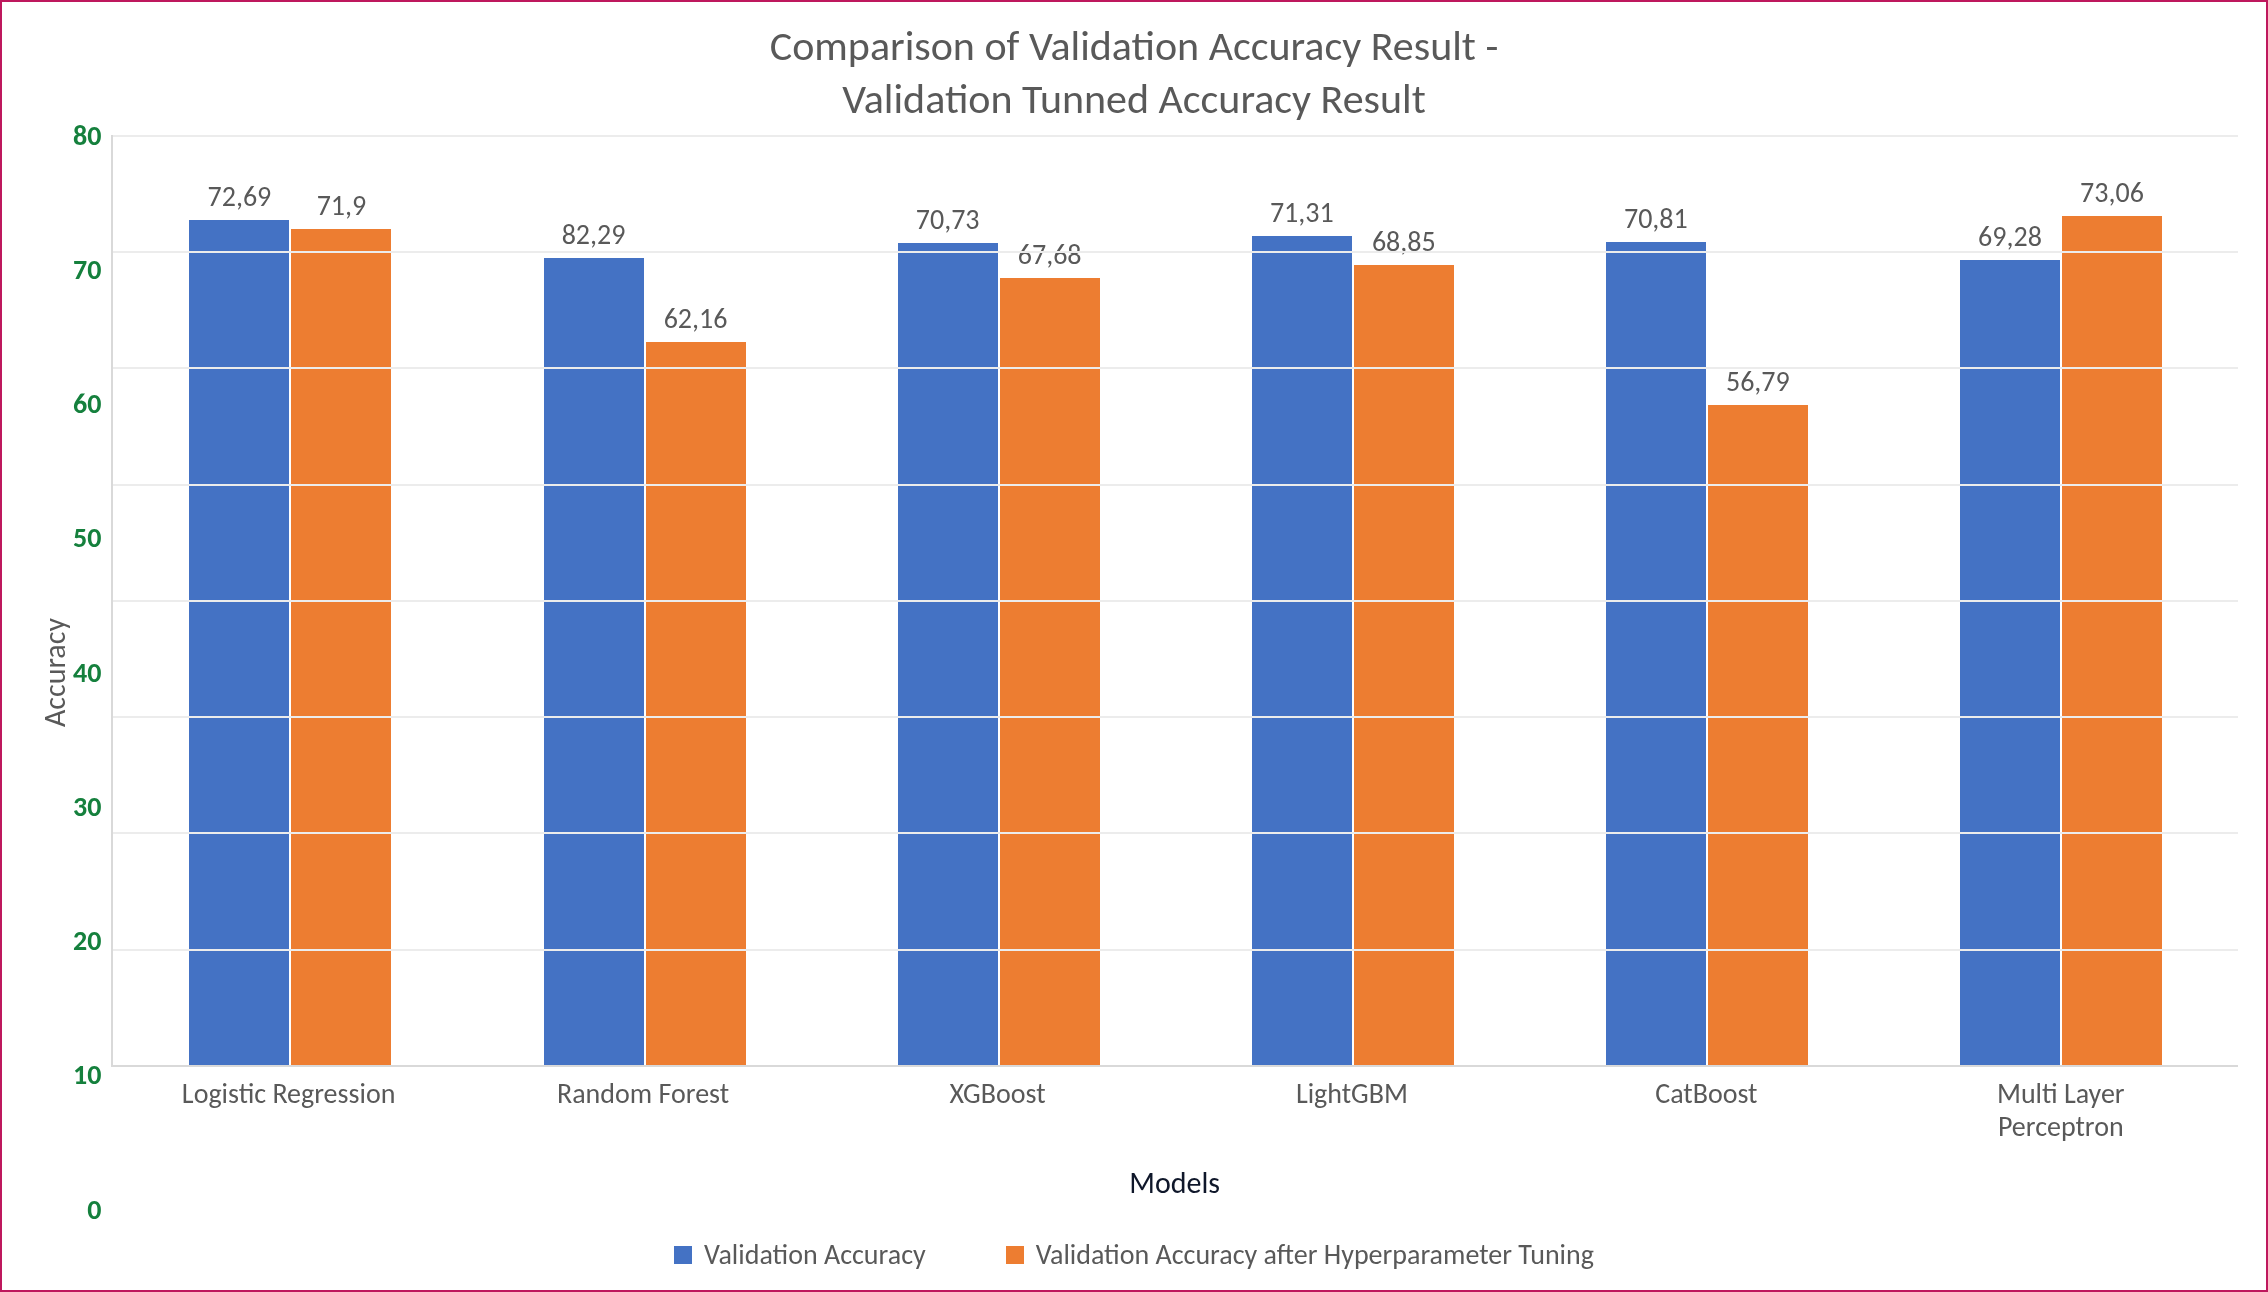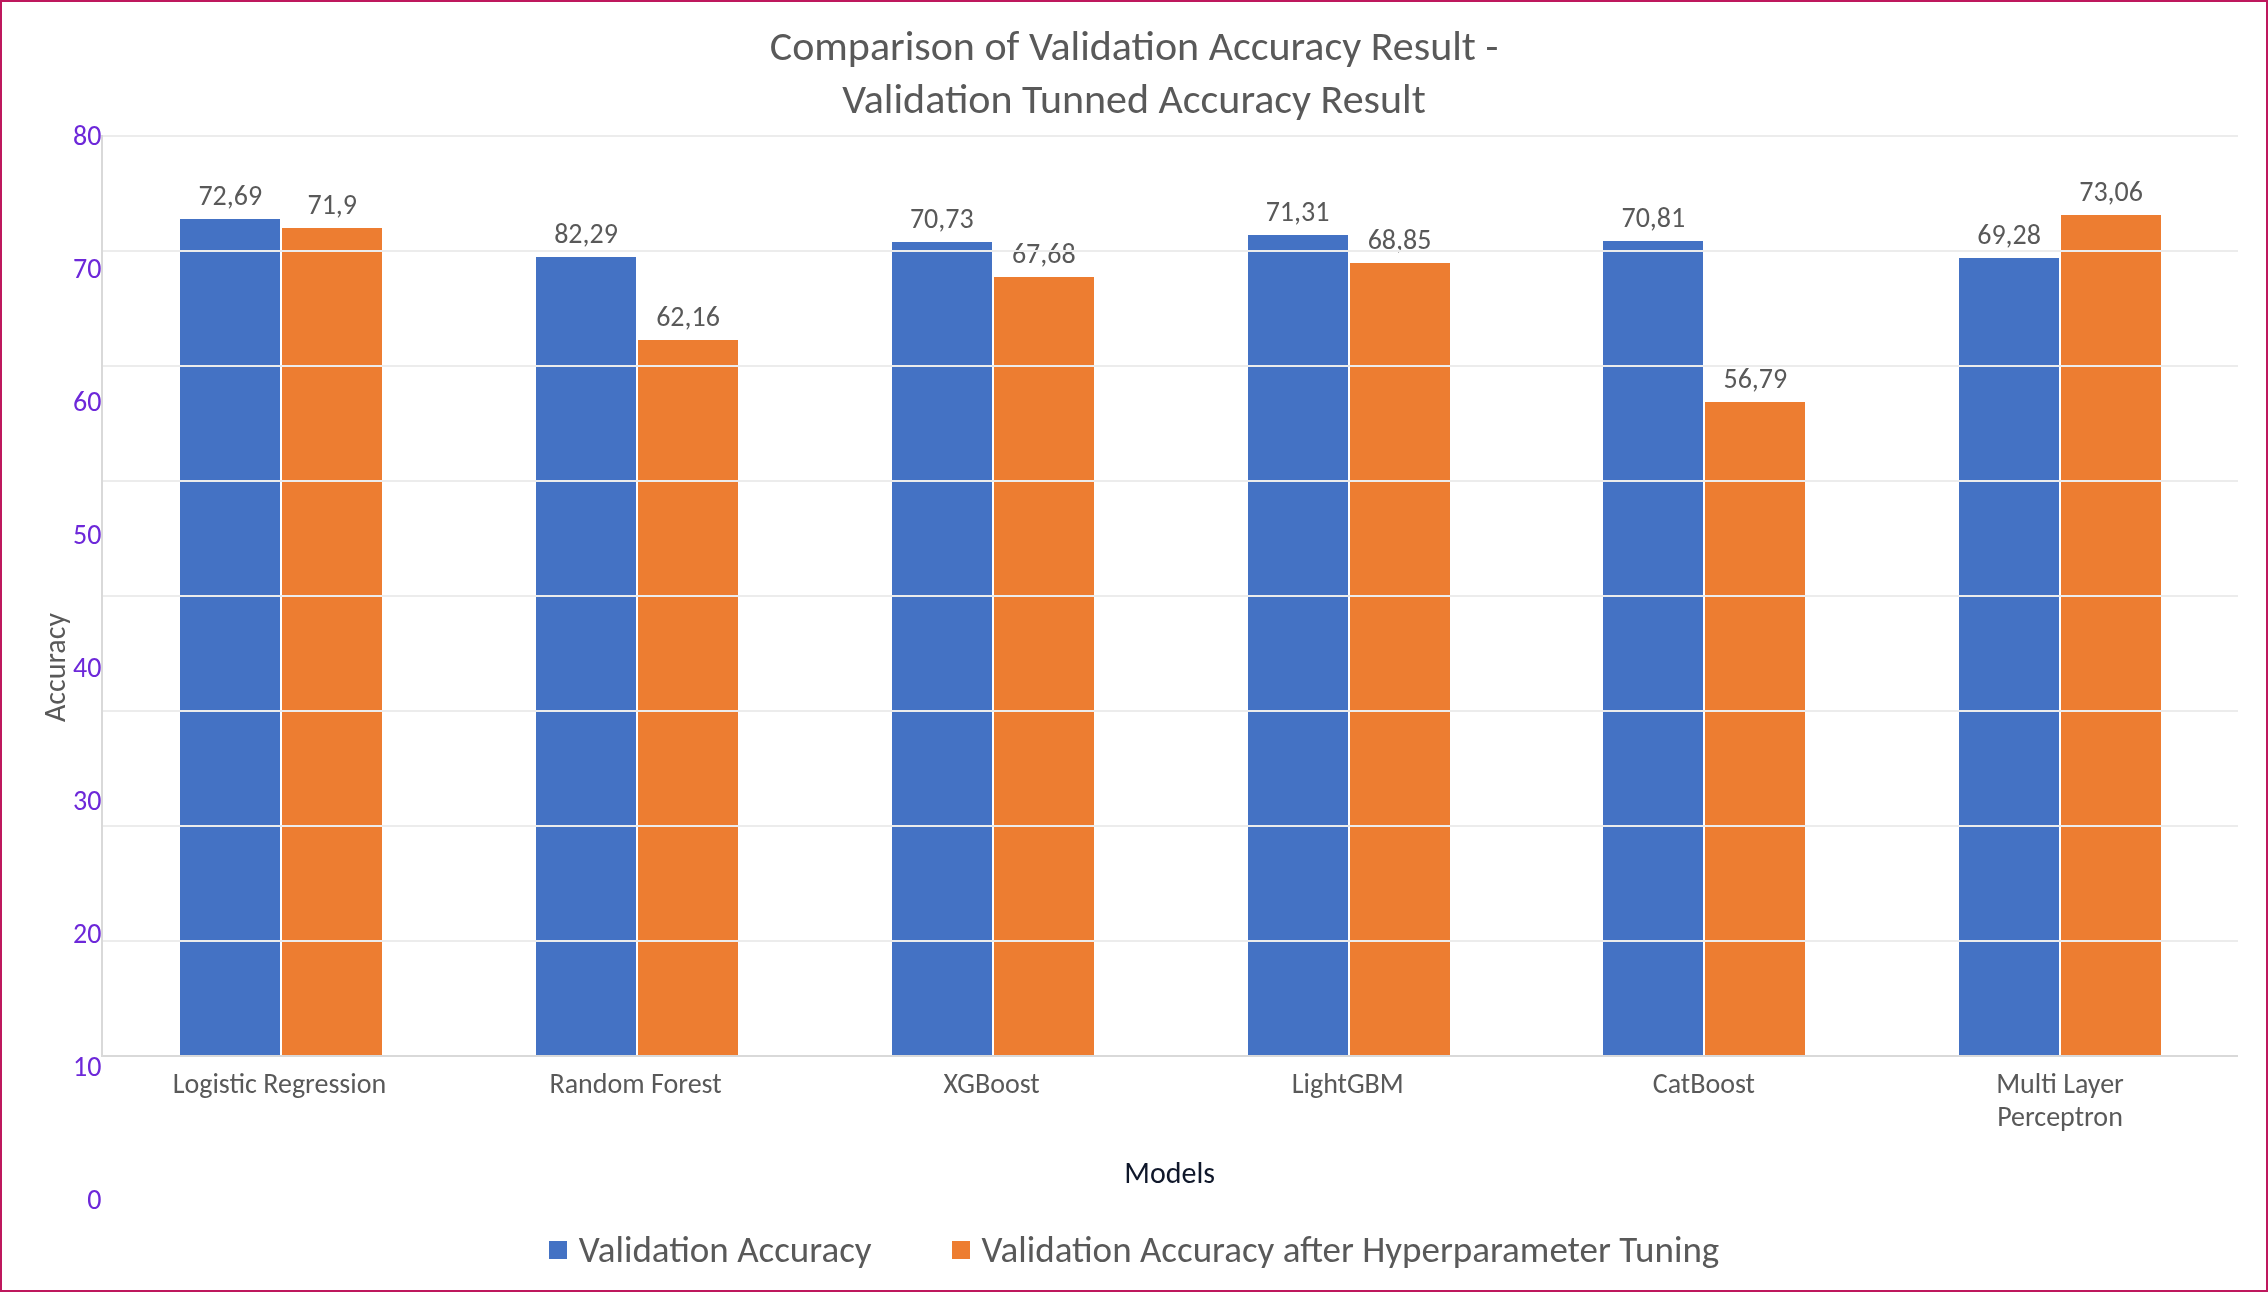--- a/index.html
+++ b/index.html
@@ -41,23 +41,25 @@
     color: #595959;
     padding: 0 6px 0 0;
     align-self: center;
   }
   .ytick-col {
     display: flex;
     flex-direction: column;
     justify-content: space-between;
     align-items: flex-end;
     font-size: 28px;
-    color: #6d28d9;
+    color: #15803d;
+    padding-right: 10px;
     height: 100%;
     box-sizing: border-box;
+    font-weight: bold;
   }
   .ytick-col .ytick {
     height: 0;
     display: flex;
     align-items: center;
     transform: translateY(0);
   }
   .plot-area-wrap {
     flex: 1 1 auto;
     display: flex;
@@ -136,21 +138,21 @@
   .xaxis-label {
     text-align: center;
     font-size: 30px;
     color: #0f172a;
     padding: 20px 0 8px 0;
   }
   .legend {
     display: flex;
     justify-content: center;
     gap: 80px;
-    font-size: 37px;
+    font-size: 28px;
     color: #595959;
     padding: 28px 0 8px 0;
   }
   .legend-item {
     display: flex;
     align-items: center;
     gap: 12px;
   }
   .swatch {
     width: 18px;

